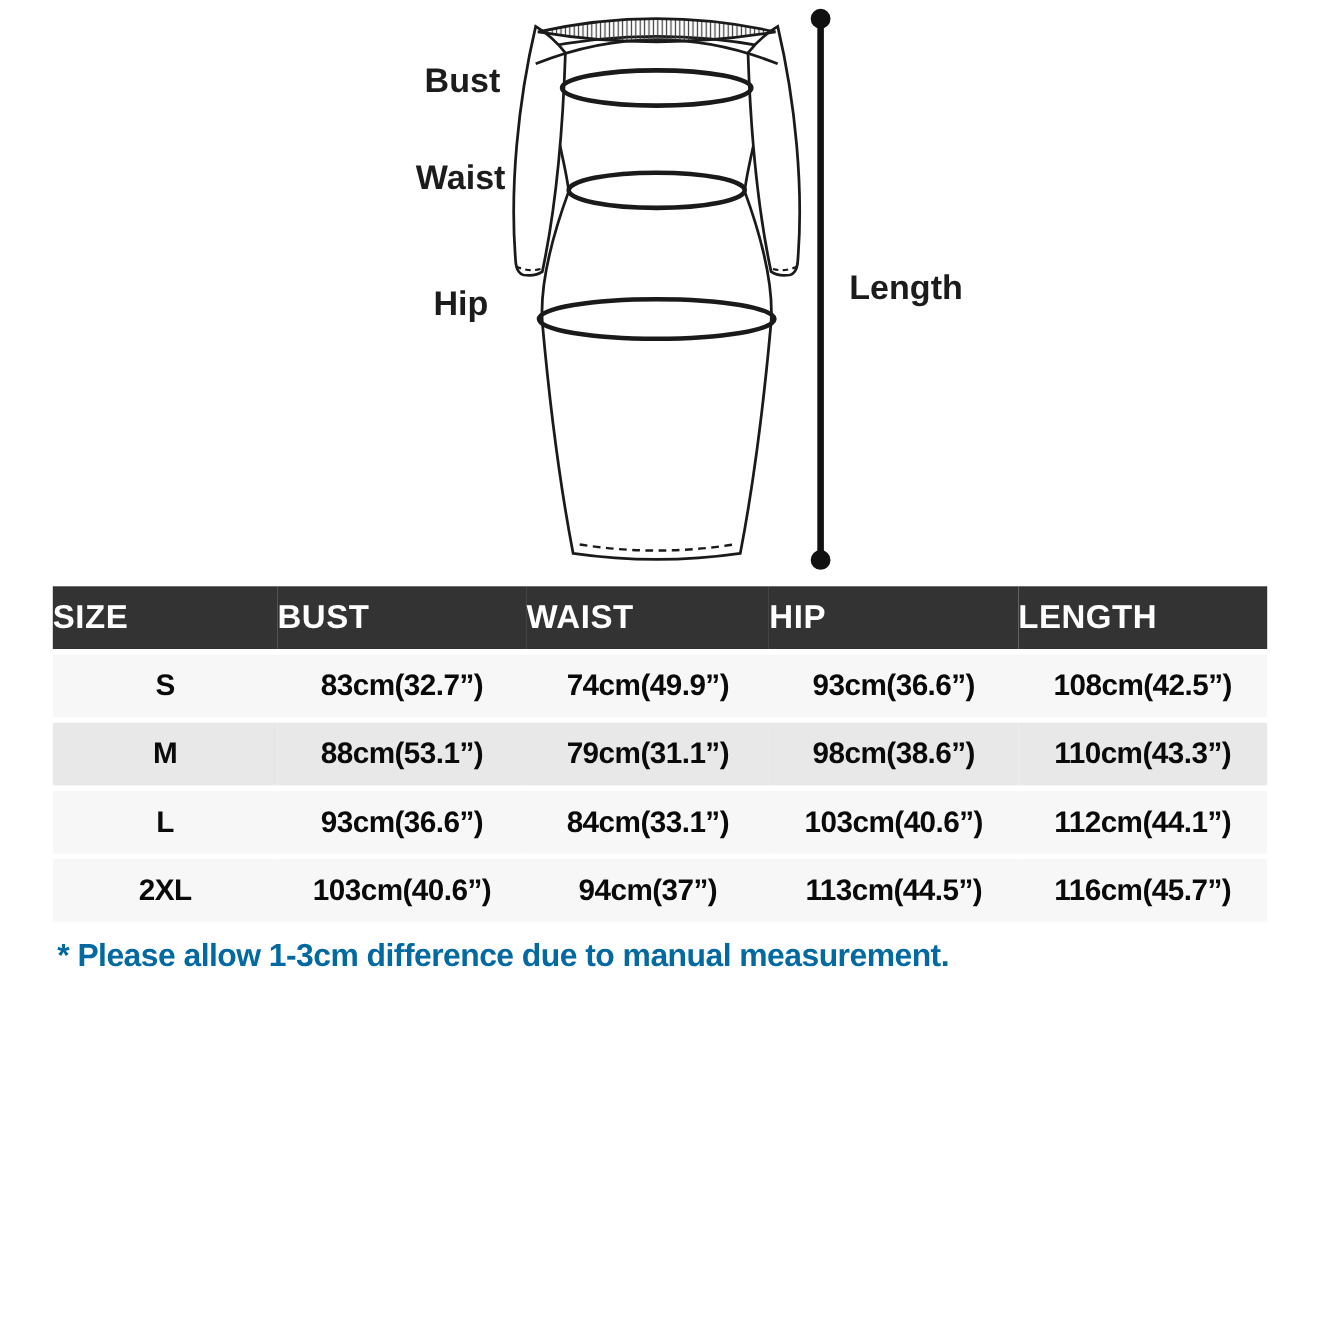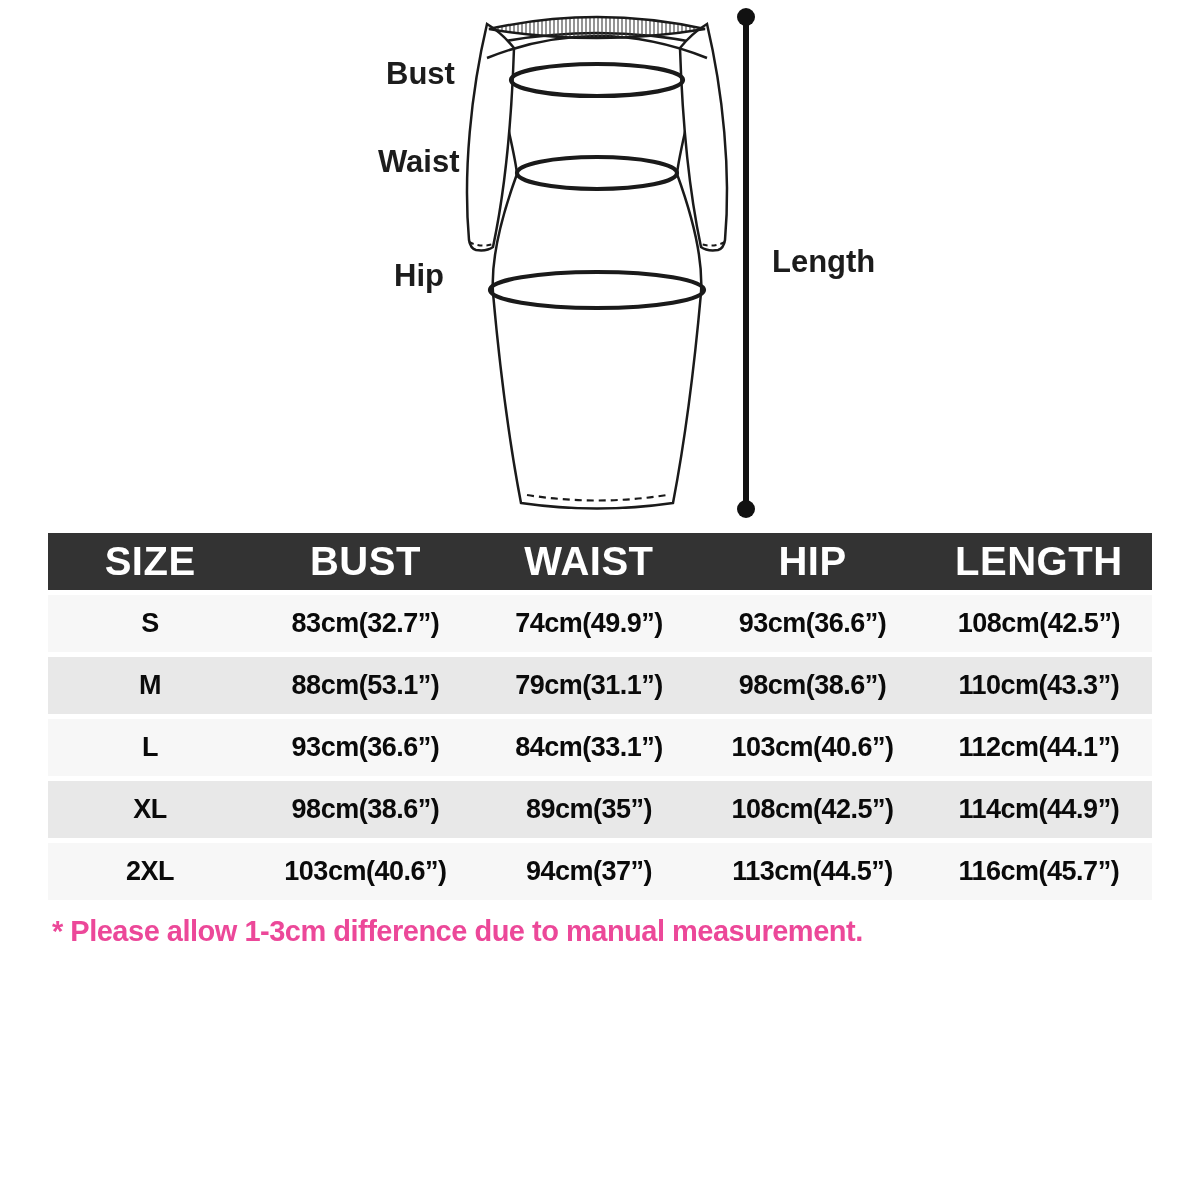--- a/index.html
+++ b/index.html
@@ -22,39 +22,39 @@
   .label-length{left:772px;top:244px;}
 
   
   .table-wrap{margin:0 48px;width:1104px;}
   table.size-table{
     width:100%;table-layout:fixed;
     border-collapse:separate;border-spacing:0 5px;
   }
   table.size-table th{
     background:var(--header-bg,#333333);color:var(--header-text,#ffffff);
-    height:57px;font-size:40px;font-weight:bold;text-align:center;
+    height:57px;font-size:30px;font-weight:bold;text-align:left;
     letter-spacing:0.5px;padding:0;
   }
   table.size-table td{
     height:57px;text-align:center;vertical-align:middle;
     font-size:27px;font-weight:bold;color:#0a0a0a;
     letter-spacing:-0.5px;padding:0;white-space:nowrap;
   }
   tr.row-light td{background:var(--row-light,#f7f7f7);}
   tr.row-dark td{background:var(--row-alt,#e8e8e8);}
   col.c-size{width:18.5%;}
   col.c-bust{width:20.5%;}
   col.c-waist{width:20%;}
   col.c-hip{width:20.5%;}
   col.c-length{width:20.5%;}
 
   
   .footnote{
-    margin:10px 0 0 52px;font-size:29px;font-weight:bold;color:#ec4899;
+    margin:10px 0 0 52px;font-size:29px;font-weight:bold;color:#0369a1;
     letter-spacing:-0.5px;white-space:nowrap;
   }
 </style>
 </head>
 <body>
 
 <div class="page">
 
   <div class="diagram">
     <svg width="1200" height="528" viewBox="0 0 1200 528">
@@ -143,27 +143,20 @@
             <td>98cm(38.6”)</td>
             <td>110cm(43.3”)</td>
           </tr>
           <tr class="row-light">
             <td>L</td>
             <td>93cm(36.6”)</td>
             <td>84cm(33.1”)</td>
             <td>103cm(40.6”)</td>
             <td>112cm(44.1”)</td>
           </tr>
-          <tr class="row-dark">
-            <td>XL</td>
-            <td>98cm(38.6”)</td>
-            <td>89cm(35”)</td>
-            <td>108cm(42.5”)</td>
-            <td>114cm(44.9”)</td>
-          </tr>
           <tr class="row-light">
             <td>2XL</td>
             <td>103cm(40.6”)</td>
             <td>94cm(37”)</td>
             <td>113cm(44.5”)</td>
             <td>116cm(45.7”)</td>
           </tr>
         </tbody>
     </table>
   </div>

